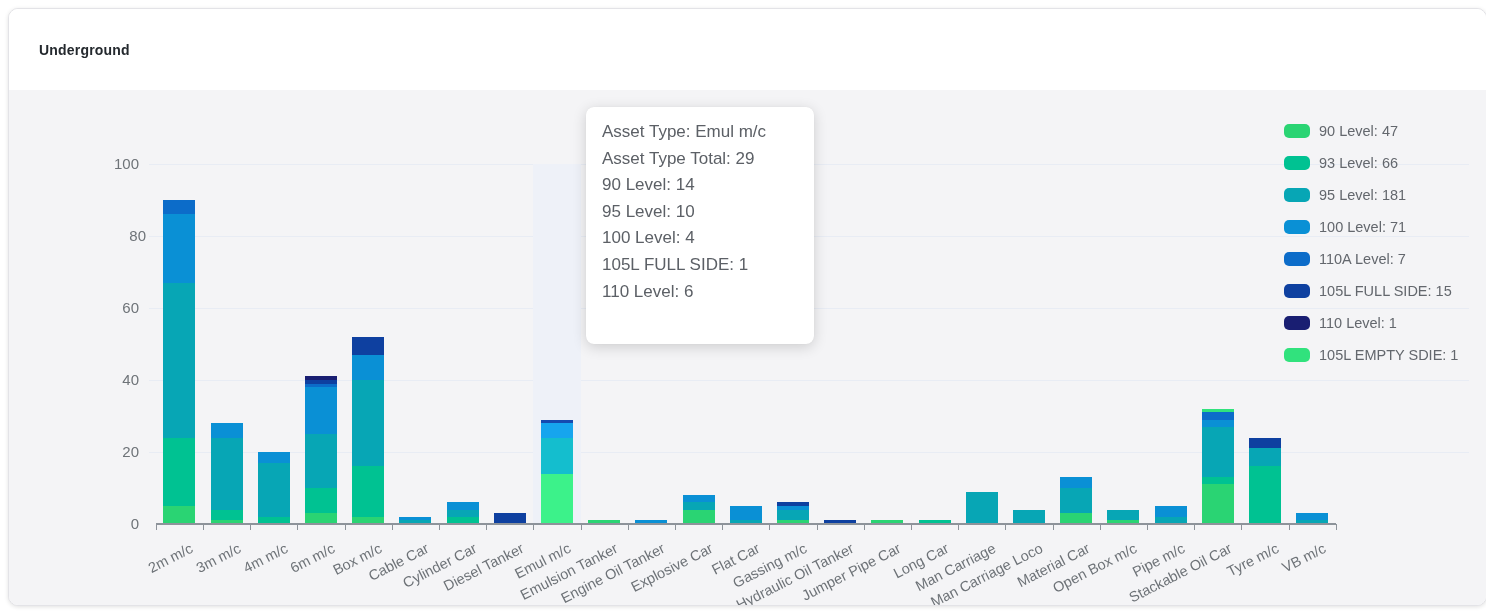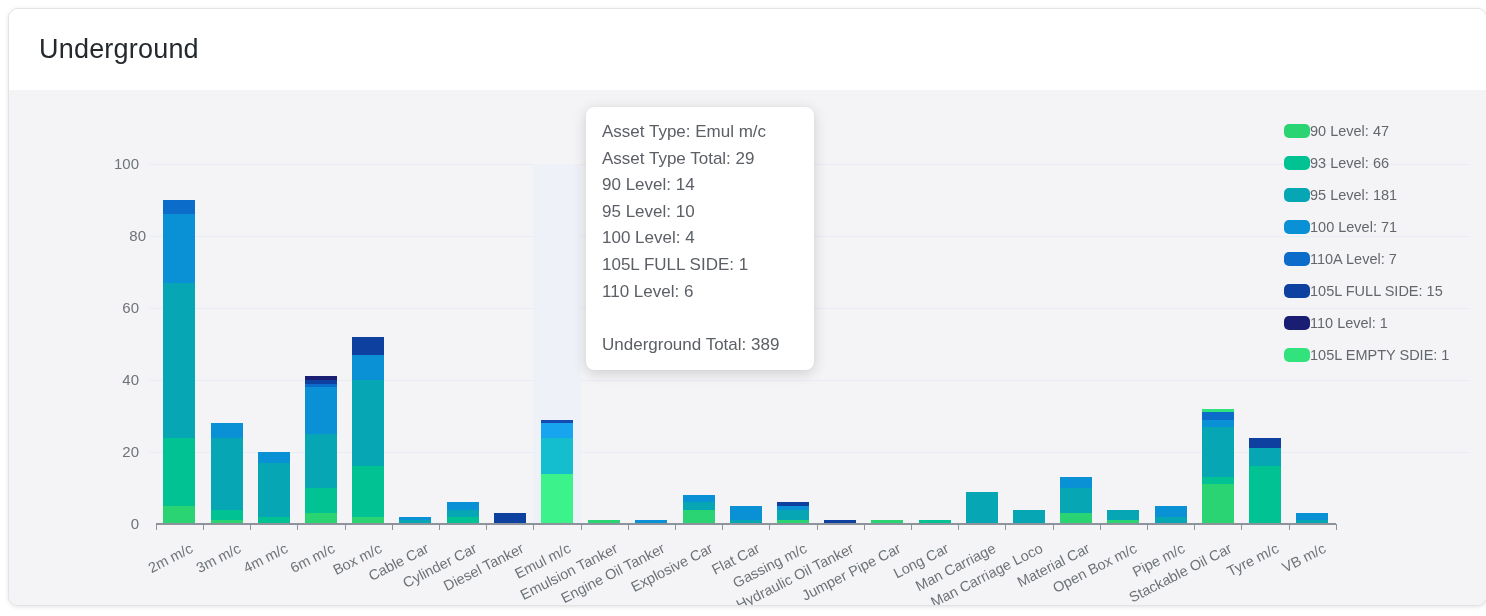--- a/index.html
+++ b/index.html
@@ -1,34 +1,34 @@
 <!DOCTYPE html>
 <html><head>
 <meta charset="utf-8">
 <style>
   html,body{margin:0;padding:0;background:#fff;width:1486px;height:616px;overflow:hidden;
     font-family:"Liberation Sans",sans-serif;-webkit-font-smoothing:antialiased;}
   .card{position:absolute;left:8px;top:8px;width:1477px;height:596px;background:#fff;
     border:1px solid #e3e3e7;border-radius:10px;box-shadow:0 1px 4px rgba(0,0,0,.12);overflow:hidden;}
   .card-header{height:81px;display:flex;align-items:center;padding-left:30px;background:#fff;}
-  .card-title{font-size:27px;font-weight:400;color:#24292e;letter-spacing:.2px;}
+  .card-title{font-size:14px;font-weight:700;color:#24292e;letter-spacing:.2px;}
   .chart-panel{position:absolute;left:0;top:81px;right:0;bottom:0;background:#f4f4f6;}
   .plot-area{position:absolute;inset:0;}
   .gridline{position:absolute;height:1px;background:#e8ecf4;z-index:0;}
   .y-label{position:absolute;width:52px;text-align:right;font-size:15px;color:#6e7378;z-index:1;}
   .axis-line{position:absolute;height:2px;background:#8d939a;z-index:3;}
   .axis-tick{position:absolute;width:1px;height:6px;background:#8d939a;z-index:3;}
   .x-label{position:absolute;white-space:nowrap;font-size:14.5px;color:#6d7277;
     transform:translateX(-100%) rotate(-27deg);transform-origin:100% 0;z-index:2;}
   .hover-band{position:absolute;background:#eef1f8;z-index:1;}
   .bar{position:absolute;display:flex;flex-direction:column-reverse;z-index:2;cursor:pointer;}
   .bar.highlighted{filter:brightness(1.16) saturate(.92);}
   .bar-segment{width:100%;}
   .legend{position:absolute;left:1275px;top:33px;display:flex;flex-direction:column;gap:16px;z-index:5;}
-  .legend-item{display:flex;align-items:center;cursor:pointer;}
+  .legend-item{display:flex;align-items:center;gap:9px;cursor:pointer;}
   .legend-swatch{width:26px;height:14px;border-radius:5px;flex:0 0 auto;}
   .legend-label{font-size:14.5px;color:#63676d;white-space:nowrap;}
   .tooltip{position:absolute;left:577px;top:17px;width:228px;box-sizing:border-box;background:#fff;
     border-radius:8px;box-shadow:0 3px 14px rgba(0,0,0,.16),0 0 1px rgba(0,0,0,.08);
     padding:12px 16px;z-index:10;}
   .tooltip-line{font-size:17px;line-height:26.6px;color:#5c6066;white-space:nowrap;}
   .tooltip-spacer{height:26.6px;}
 </style>
 </head>
 <body>
@@ -258,16 +258,15 @@
       </div>
     <div class="tooltip">
         <div class="tooltip-line">Asset Type: Emul m/c</div>
         <div class="tooltip-line">Asset Type Total: 29</div>
         <div class="tooltip-line">90 Level: 14</div>
         <div class="tooltip-line">95 Level: 10</div>
         <div class="tooltip-line">100 Level: 4</div>
         <div class="tooltip-line">105L FULL SIDE: 1</div>
         <div class="tooltip-line">110 Level: 6</div>
         <div class="tooltip-spacer"></div>
-        <div class="tooltip-line">Underground Total: 389</div>
       </div>
   </div>
 </div>
 
 </body></html>

